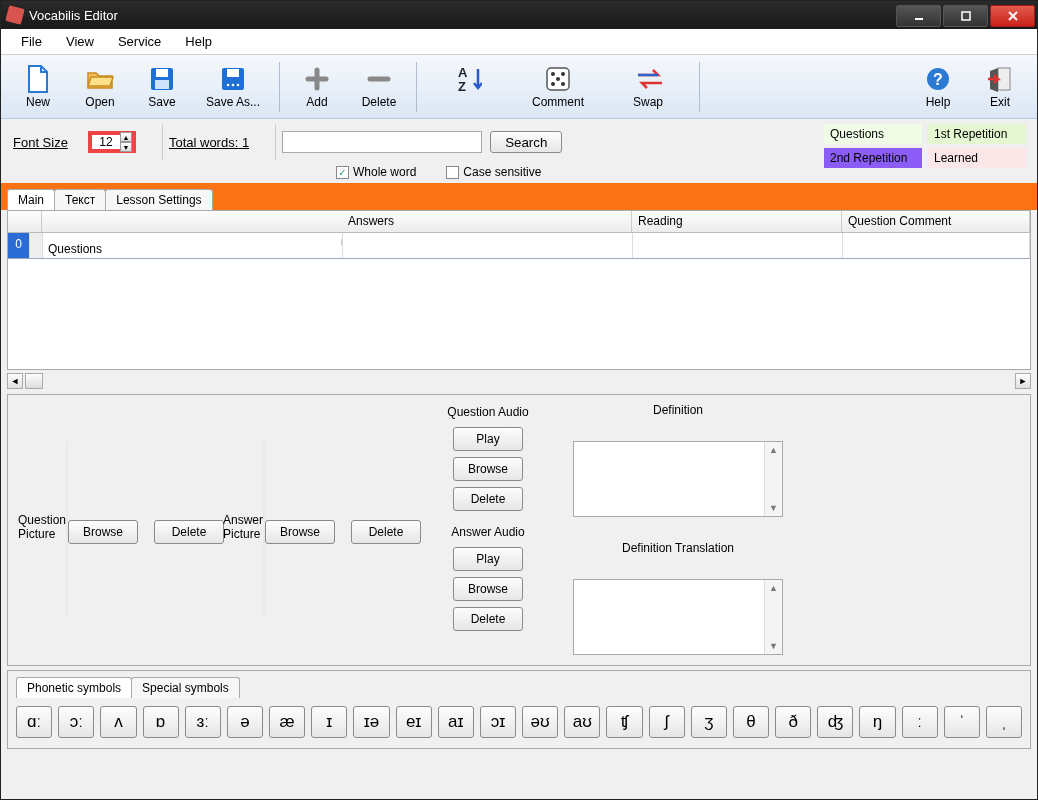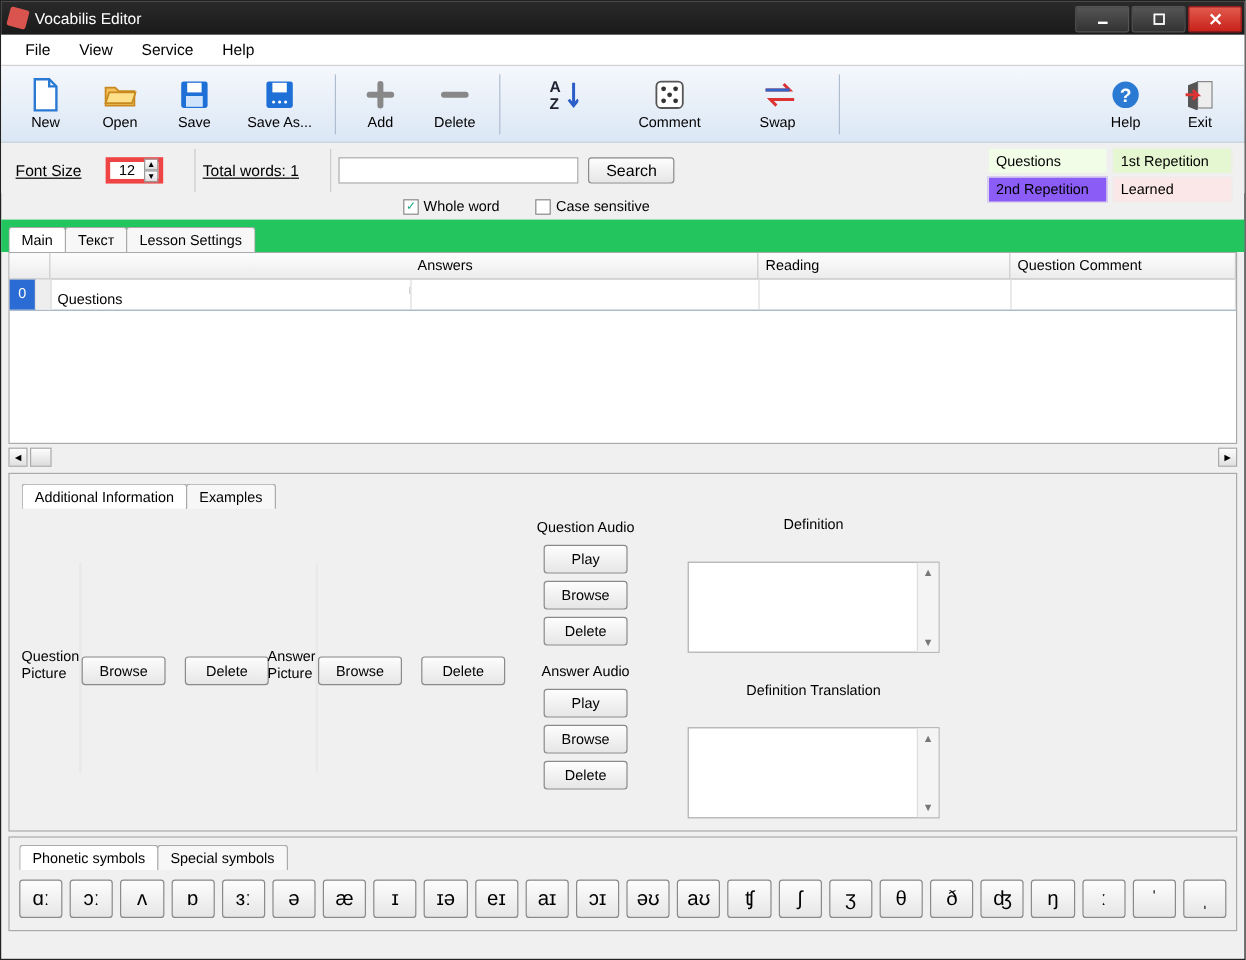--- a/index.html
+++ b/index.html
@@ -119,21 +119,21 @@
 .status-cell { font-size:12px; padding:3px 6px; border:1px solid #eee; }
 .sc-learning { background:#f2fde8; }
 .sc-1rep { background:#e5f7d0; }
 .sc-2rep { background:#8b5cf6; }
 .sc-learned { background:#fbe7e7; }
 
 .tabs {
   display:flex; align-items:flex-end;
   padding: 6px 6px 0 6px;
   gap:0;
-  background:#22c55e;
+  background:#f97316;
 }
 .tab {
   padding:3px 10px;
   border:1px solid #aaa;
   border-bottom:none;
   background:#f7f7f7;
   font-size:12px;
   margin-right:-1px;
   border-radius:3px 3px 0 0;
 }
@@ -411,24 +411,20 @@
     </div>
   </div>
   <div class="hscroll">
     <div class="arrow">◄</div>
     <div class="thumb"></div>
     <div class="track"></div>
     <div class="arrow">►</div>
   </div>
 
   <div class="mid-panel">
-    <div class="subtabs">
-      <div class="tab active">Additional Information</div>
-      <div class="tab">Examples</div>
-    </div>
     <div class="midgrid">
       <div class="pic-col">
         <div class="pic-label">Question Picture</div>
         <div class="pic-box"></div>
         <div class="pic-btns">
           <button class="btn">Browse</button>
           <button class="btn">Delete</button>
         </div>
       </div>
       <div class="pic-col">

